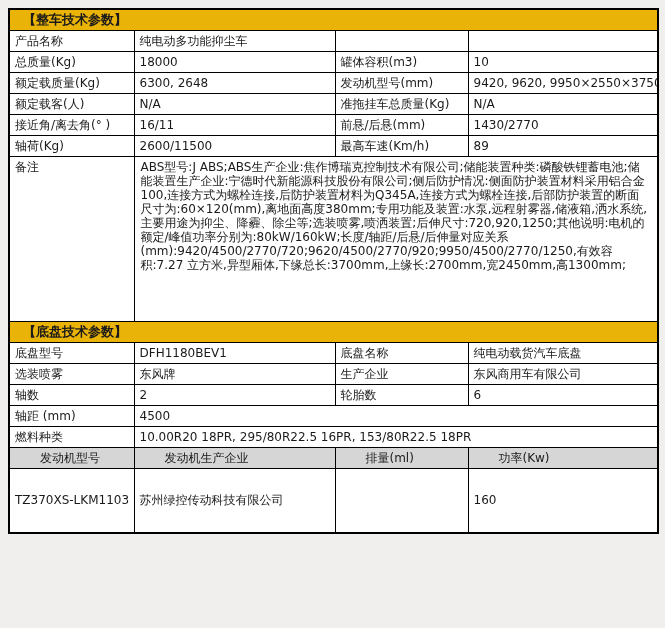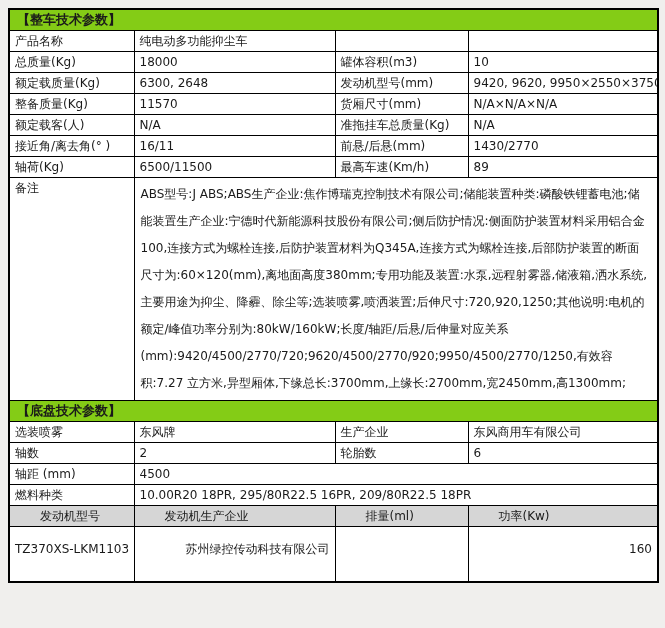--- a/index.html
+++ b/index.html
@@ -24,41 +24,41 @@
     border:1px solid #000;
     padding:0 5px;
     height:20px;
     line-height:20px;
     overflow:hidden;
     white-space:nowrap;
     vertical-align:middle;
     background:#ffffff;
   }
   tr.band td{
-    background:#84cc16;
+    background:#eab308;
     font-weight:bold;
     font-size:13px;
-    padding-left:7px;
+    padding-left:13px;
   }
   tr.engine-head td{
     background:#d6d6d6;
     font-weight:normal;
     padding-left:30px;
   }
   td.remark-label{vertical-align:top;padding-top:0;}
   td.remark-text{
     white-space:normal;
     vertical-align:top;
-    line-height:27px;
+    line-height:14px;
     padding:3px 6px;
     height:158px;
     word-break:break-word;
     overflow-wrap:break-word;
   }
-  tr.tall td{height:42px;vertical-align:top;padding-top:12px;text-align:right;}
+  tr.tall td{height:42px;vertical-align:top;padding-top:21px;}
 </style>
 </head>
 <body>
 
 <div class="sheet">
 <table class="spec">
   <colgroup>
     <col style="width:125px">
         <col style="width:201px">
         <col style="width:133px">
@@ -82,72 +82,72 @@
     <td>罐体容积(m3)</td>
     <td>10</td>
   </tr>
   <tr>
     <td>额定载质量(Kg)</td>
     <td>6300, 2648</td>
     <td>发动机型号(mm)</td>
     <td>9420, 9620, 9950×2550×3750</td>
   </tr>
   <tr>
-    <td>整备质量(Kg)</td>
-    <td>11570</td>
-    <td>货厢尺寸(mm)</td>
-    <td>N/A×N/A×N/A</td>
-  </tr>
-  <tr>
     <td>额定载客(人)</td>
     <td>N/A</td>
     <td>准拖挂车总质量(Kg)</td>
     <td>N/A</td>
   </tr>
   <tr>
     <td>接近角/离去角(° )</td>
     <td>16/11</td>
     <td>前悬/后悬(mm)</td>
     <td>1430/2770</td>
   </tr>
   <tr>
     <td>轴荷(Kg)</td>
-    <td>6500/11500</td>
+    <td>2600/11500</td>
     <td>最高车速(Km/h)</td>
     <td>89</td>
   </tr>
 
   <tr>
     <td class="remark-label">备注</td>
     <td class="remark-text" colspan="3">ABS型号:J ABS;ABS生产企业:焦作博瑞克控制技术有限公司;储能装置种类:磷酸铁锂蓄电池;储能装置生产企业:宁德时代新能源科技股份有限公司;侧后防护情况:侧面防护装置材料采用铝合金100,连接方式为螺栓连接,后防护装置材料为Q345A,连接方式为螺栓连接,后部防护装置的断面尺寸为:60×120(mm),离地面高度380mm;专用功能及装置:水泵,远程射雾器,储液箱,洒水系统,主要用途为抑尘、降霾、除尘等;选装喷雾,喷洒装置;后伸尺寸:720,920,1250;其他说明:电机的额定/峰值功率分别为:80kW/160kW;长度/轴距/后悬/后伸量对应关系(mm):9420/4500/2770/720;9620/4500/2770/920;9950/4500/2770/1250,有效容积:7.27 立方米,异型厢体,下缘总长:3700mm,上缘长:2700mm,宽2450mm,高1300mm;</td>
   </tr>
 
   <tr class="band">
     <td colspan="4">【底盘技术参数】</td>
   </tr>
 
+  <tr>
+    <td>底盘型号</td>
+    <td>DFH1180BEV1</td>
+    <td>底盘名称</td>
+    <td>纯电动载货汽车底盘</td>
+  </tr>
   <tr>
     <td>选装喷雾</td>
     <td>东风牌</td>
     <td>生产企业</td>
     <td>东风商用车有限公司</td>
   </tr>
   <tr>
     <td>轴数</td>
     <td>2</td>
     <td>轮胎数</td>
     <td>6</td>
   </tr>
   <tr>
     <td>轴距 (mm)</td>
     <td colspan="3">4500</td>
   </tr>
   <tr>
     <td>燃料种类</td>
-    <td colspan="3">10.00R20 18PR, 295/80R22.5 16PR, 209/80R22.5 18PR</td>
+    <td colspan="3">10.00R20 18PR, 295/80R22.5 16PR, 153/80R22.5 18PR</td>
   </tr>
 
   <tr class="engine-head">
     <td>发动机型号</td>
     <td>发动机生产企业</td>
     <td>排量(ml)</td>
     <td>功率(Kw)</td>
   </tr>
   <tr class="tall">
     <td>TZ370XS-LKM1103</td>

